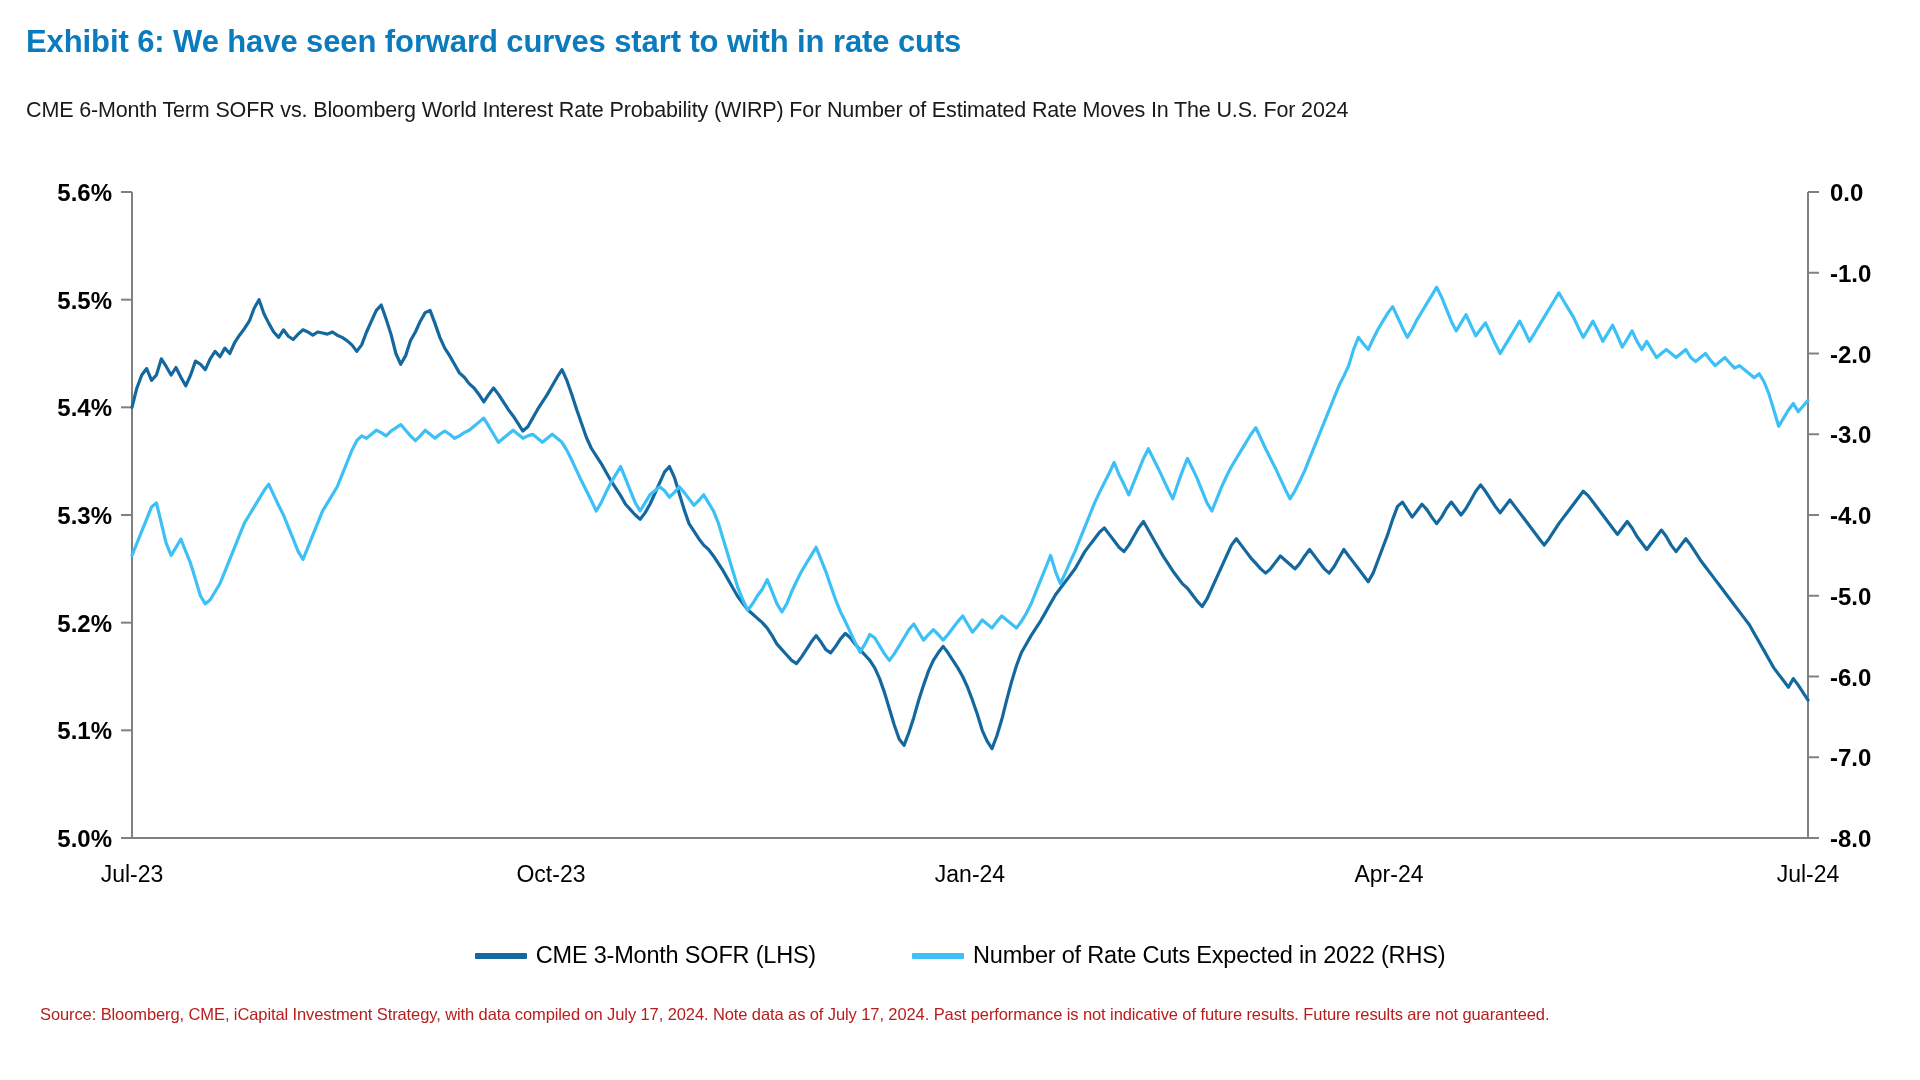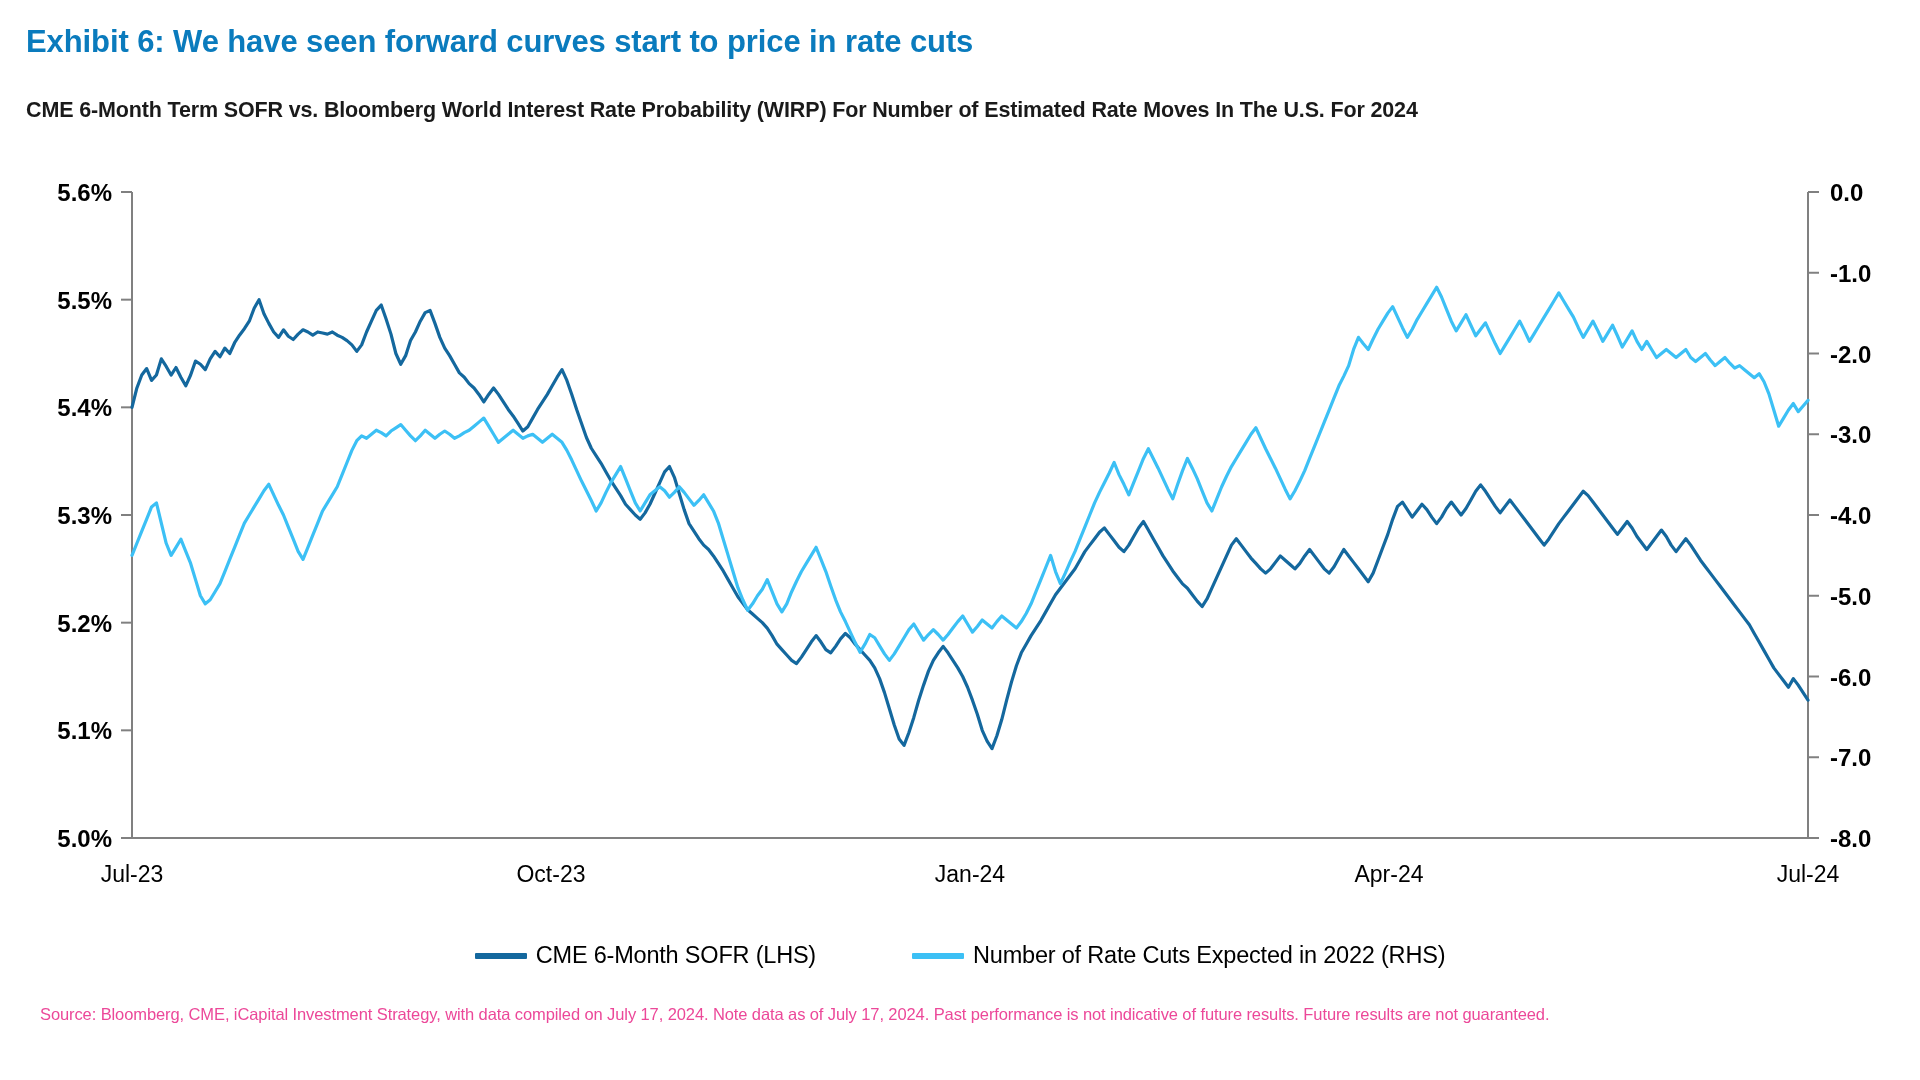--- a/index.html
+++ b/index.html
@@ -21,21 +21,21 @@
     font-size: 31px;
     font-weight: 600;
     color: #0a7bbd;
     letter-spacing: -0.1px;
     white-space: nowrap;
   }
   #subtitle {
     position: absolute;
     left: 26px; top: 98px;
     font-size: 21.5px;
-    font-weight: 700;
+    font-weight: 400;
     color: #1a1a1a;
     white-space: nowrap;
     letter-spacing: -0.15px;
   }
   #chart-area {
     position: absolute;
     left: 0; top: 170px;
     width: 1920px; height: 730px;
   }
   #plot-svg { display: block; }
@@ -75,30 +75,30 @@
     color: #000000;
     letter-spacing: -0.2px;
     white-space: nowrap;
   }
   #source {
     position: absolute;
     left: 40px; top: 1003px;
     width: 1850px;
     font-size: 16.5px;
     line-height: 1.35;
-    color: #ec4899;
+    color: #b91c1c;
     letter-spacing: -0.1px;
   }
 </style>
 </head>
 <body>
 
 <div id="page">
 
-  <div id="title" style="color: rgb(10, 123, 189);">Exhibit 6: We have seen forward curves start to price in rate cuts</div>
+  <div id="title" style="color: rgb(10, 123, 189);">Exhibit 6: We have seen forward curves start to with in rate cuts</div>
   <div id="subtitle">CME 6-Month Term SOFR vs. Bloomberg World Interest Rate Probability (WIRP) For Number of Estimated Rate Moves In The U.S. For 2024</div>
 
   <div id="chart-area">
     <svg id="plot-svg" width="1920" height="730" viewBox="0 0 1920 730">
       <g id="g-left-ticks">
           <line x1="121" y1="668" x2="132" y2="668" stroke="#808080" stroke-width="2"></line>
           <text x="112" y="677" text-anchor="end" class="axis-label">5.0%</text>
           <line x1="121" y1="560.3333333333336" x2="132" y2="560.3333333333336" stroke="#808080" stroke-width="2"></line>
           <text x="112" y="569.3333333333336" text-anchor="end" class="axis-label">5.1%</text>
           <line x1="121" y1="452.66666666666634" x2="132" y2="452.66666666666634" stroke="#808080" stroke-width="2"></line>
@@ -147,21 +147,21 @@
           <text x="970" y="712" text-anchor="middle" class="xaxis-label">Jan-24</text>
           <text x="1389" y="712" text-anchor="middle" class="xaxis-label">Apr-24</text>
           <text x="1808" y="712" text-anchor="middle" class="xaxis-label">Jul-24</text>
         </g>
     </svg>
   </div>
 
   <div id="legend">
     <div class="legend-item">
       <span class="legend-swatch" style="background: rgb(20, 104, 158);"></span>
-      <span class="legend-text">CME 6-Month SOFR (LHS)</span>
+      <span class="legend-text">CME 3-Month SOFR (LHS)</span>
     </div>
     <div class="legend-item">
       <span class="legend-swatch" style="background: rgb(60, 192, 245);"></span>
       <span class="legend-text">Number of Rate Cuts Expected in 2022 (RHS)</span>
     </div>
   </div>
 
   <div id="source">Source: Bloomberg, CME, iCapital Investment Strategy, with data compiled on July 17, 2024. Note data as of July 17, 2024. Past performance is not indicative of future results. Future results are not guaranteed.</div>
 
 </div>

